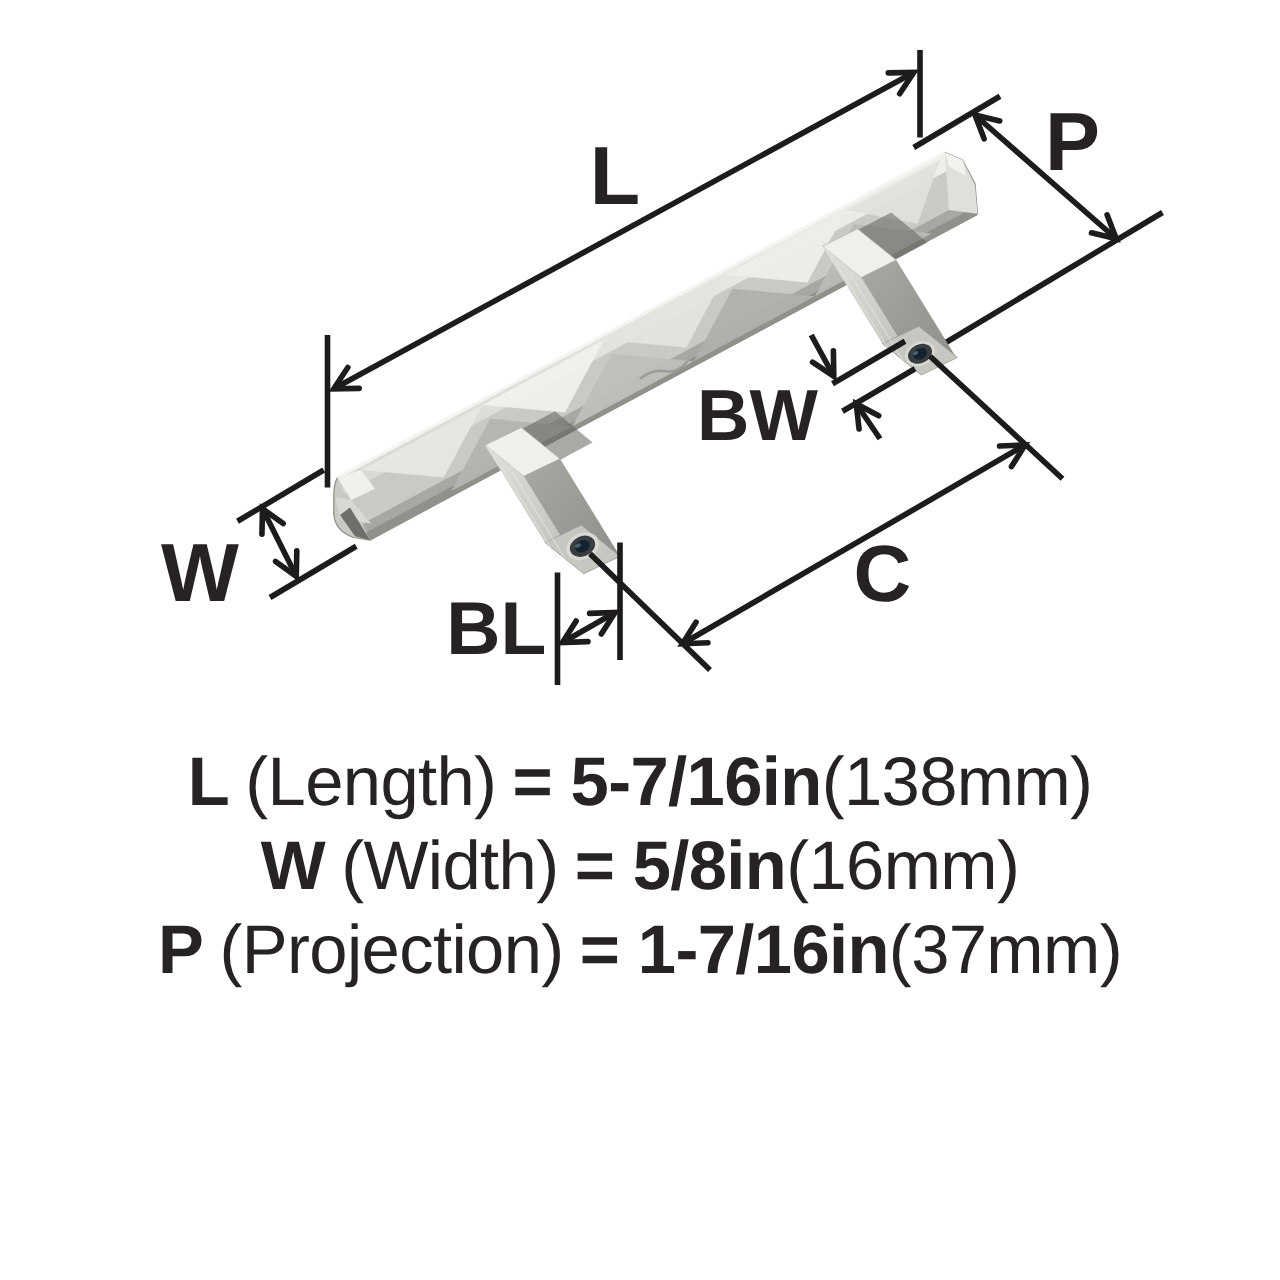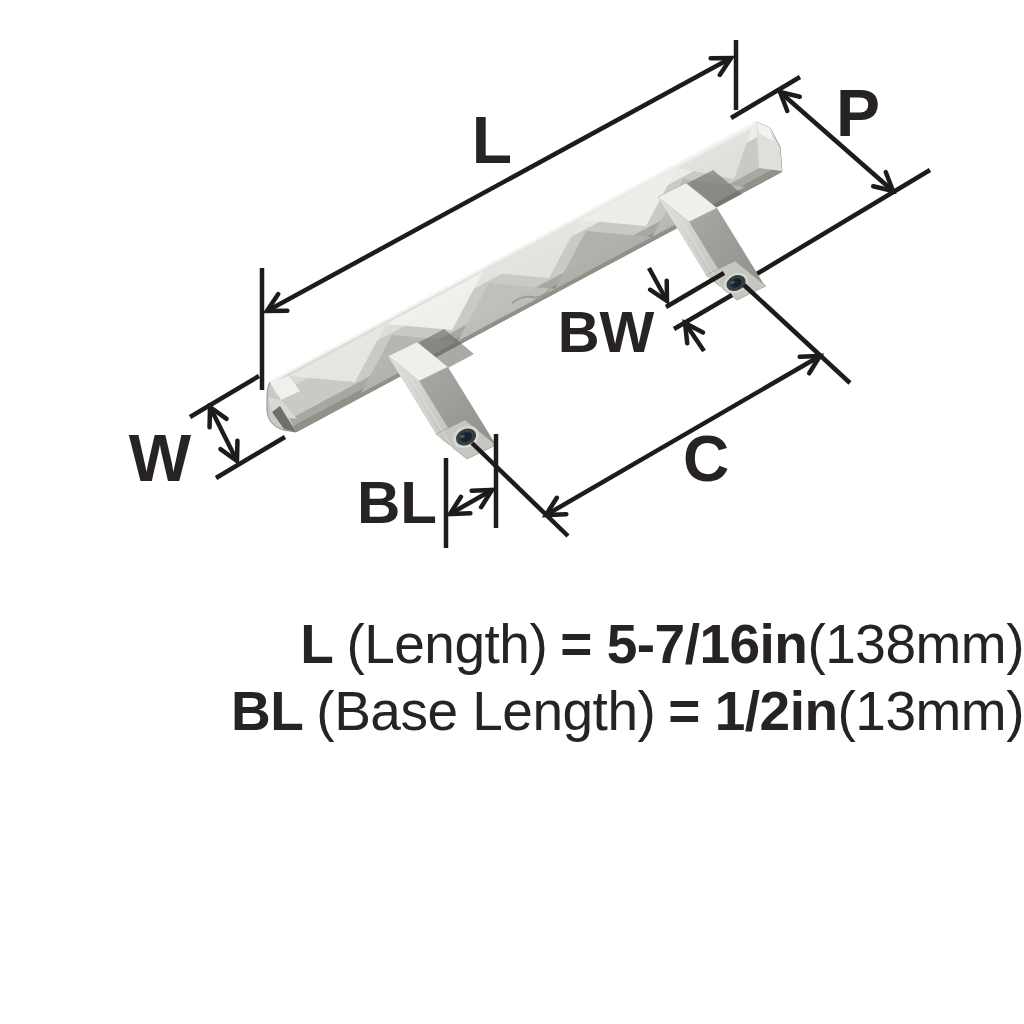--- a/index.html
+++ b/index.html
@@ -1,19 +1,19 @@
 <!DOCTYPE html>
 <html><head>
 <meta charset="utf-8">
 <style>
   html,body{margin:0;padding:0;background:#ffffff;width:1024px;height:1024px;overflow:hidden;}
   .stage{position:relative;width:1024px;height:1024px;background:#fff;font-family:"Liberation Sans",sans-serif;}
   .diagram-svg{position:absolute;left:0;top:0;}
   .dim-label{font-family:"Liberation Sans",sans-serif;font-weight:700;}
-  .specs{position:absolute;left:0;right:0;top:592px;text-align:right;color:#272324;margin-top:19px;}
+  .specs{position:absolute;left:0;right:0;top:592px;text-align:center;color:#272324;}
   .spec-line{height:67px;line-height:67px;font-size:55px;letter-spacing:-0.5px;white-space:nowrap;}
   .spec-label{font-weight:700;margin-right:13px;}
   .spec-name{font-weight:400;margin-right:13px;}
   .spec-imperial{font-weight:700;}
   .spec-metric{font-weight:400;}
 </style>
 </head>
 <body>
 
 <div class="stage">
@@ -140,17 +140,20 @@
       <text class="dim-label" x="397" y="523" font-size="60">BL</text>
       <text class="dim-label" x="606" y="352" font-size="58">BW</text>
     </g>
   </svg>
 
   <div class="specs">
     <div class="spec-line">
       <span class="spec-label">L</span><span class="spec-name">(Length)</span><span class="spec-imperial">= 5-7/16in</span><span class="spec-metric">(138mm)</span>
     </div>
     <div class="spec-line">
-      <span class="spec-label">BL</span><span class="spec-name">(Base Length)</span><span class="spec-imperial">= 1/2in</span><span class="spec-metric">(13mm)</span>
+      <span class="spec-label">W</span><span class="spec-name">(Width)</span><span class="spec-imperial">= 5/8in</span><span class="spec-metric">(16mm)</span>
+    </div>
+    <div class="spec-line">
+      <span class="spec-label">P</span><span class="spec-name">(Projection)</span><span class="spec-imperial">= 1-7/16in</span><span class="spec-metric">(37mm)</span>
     </div>
   </div>
 
 </div>
 
 </body></html>

